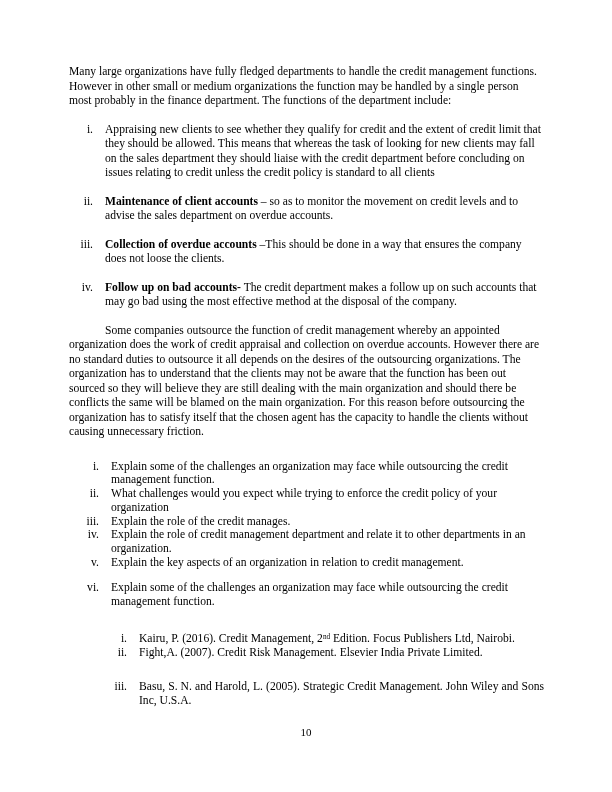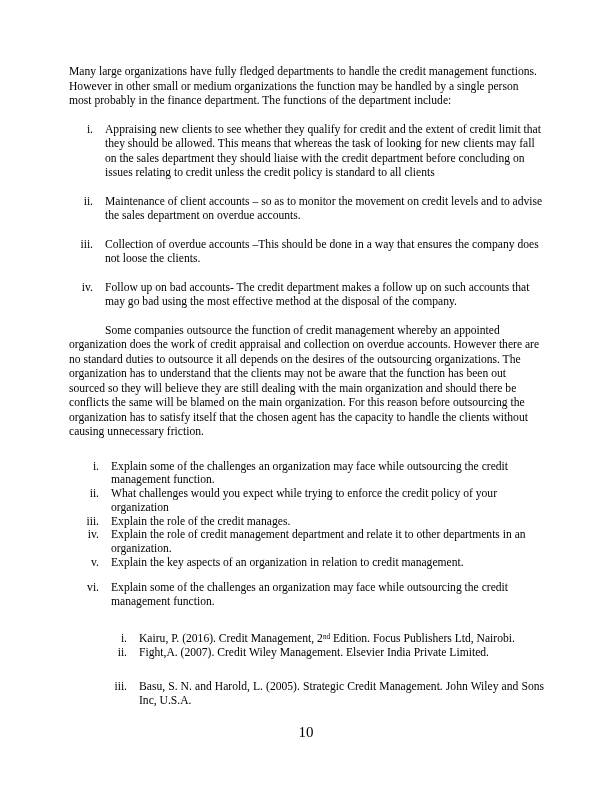--- a/index.html
+++ b/index.html
@@ -98,35 +98,35 @@
     margin-bottom: 0;
   }
   ol.roman.refs > li .num {
     width: 22px;
   }
   ol.roman.refs > li.justify .txt {
     text-align: justify;
     margin-top: 20px;
   }
 
-  .b { font-weight: normal; }
+  .b { font-weight: bold; }
   .i { }
   sup {
     font-size: 0.62em;
     vertical-align: 0.42em;
     line-height: 0;
   }
 
   .footer {
     position: absolute;
     left: 0;
     top: 726px;
     width: 612px;
     text-align: center;
-    font-size: 15px;
+    font-size: 11px;
     line-height: 13px;
   }
 </style>
 </head>
 <body>
 
 <div class="page">
   <div class="content">
 
     <p class="body">Many large organizations have fully fledged departments to handle the credit management functions. However in other small or medium organizations the function may be handled by a single person most probably in the finance department. The functions of the department include:</p>
@@ -193,21 +193,21 @@
 
     <div class="gap-10"></div>
 
     <ol class="roman refs">
       <li>
         <span class="num">i.</span>
         <span class="txt"><span>Kairu, P. (2016). </span><span class="i">Credit Management,</span><span> 2</span><sup>nd</sup><span> Edition. Focus Publishers Ltd, Nairobi.</span></span>
       </li>
       <li>
         <span class="num">ii.</span>
-        <span class="txt"><span>Fight,A. (2007). </span><span class="i">Credit Wiley Management.</span><span> Elsevier India Private Limited.</span></span>
+        <span class="txt"><span>Fight,A. (2007). </span><span class="i">Credit Risk Management.</span><span> Elsevier India Private Limited.</span></span>
       </li>
       <li class="justify">
         <span class="num">iii.</span>
         <span class="txt"><span>Basu, S. N. and Harold, L. (2005). </span><span class="i">Strategic Credit Management.</span><span> John Wiley and Sons Inc, U.S.A.</span></span>
       </li>
     </ol>
 
   </div>
 
   <div class="footer">10</div>

